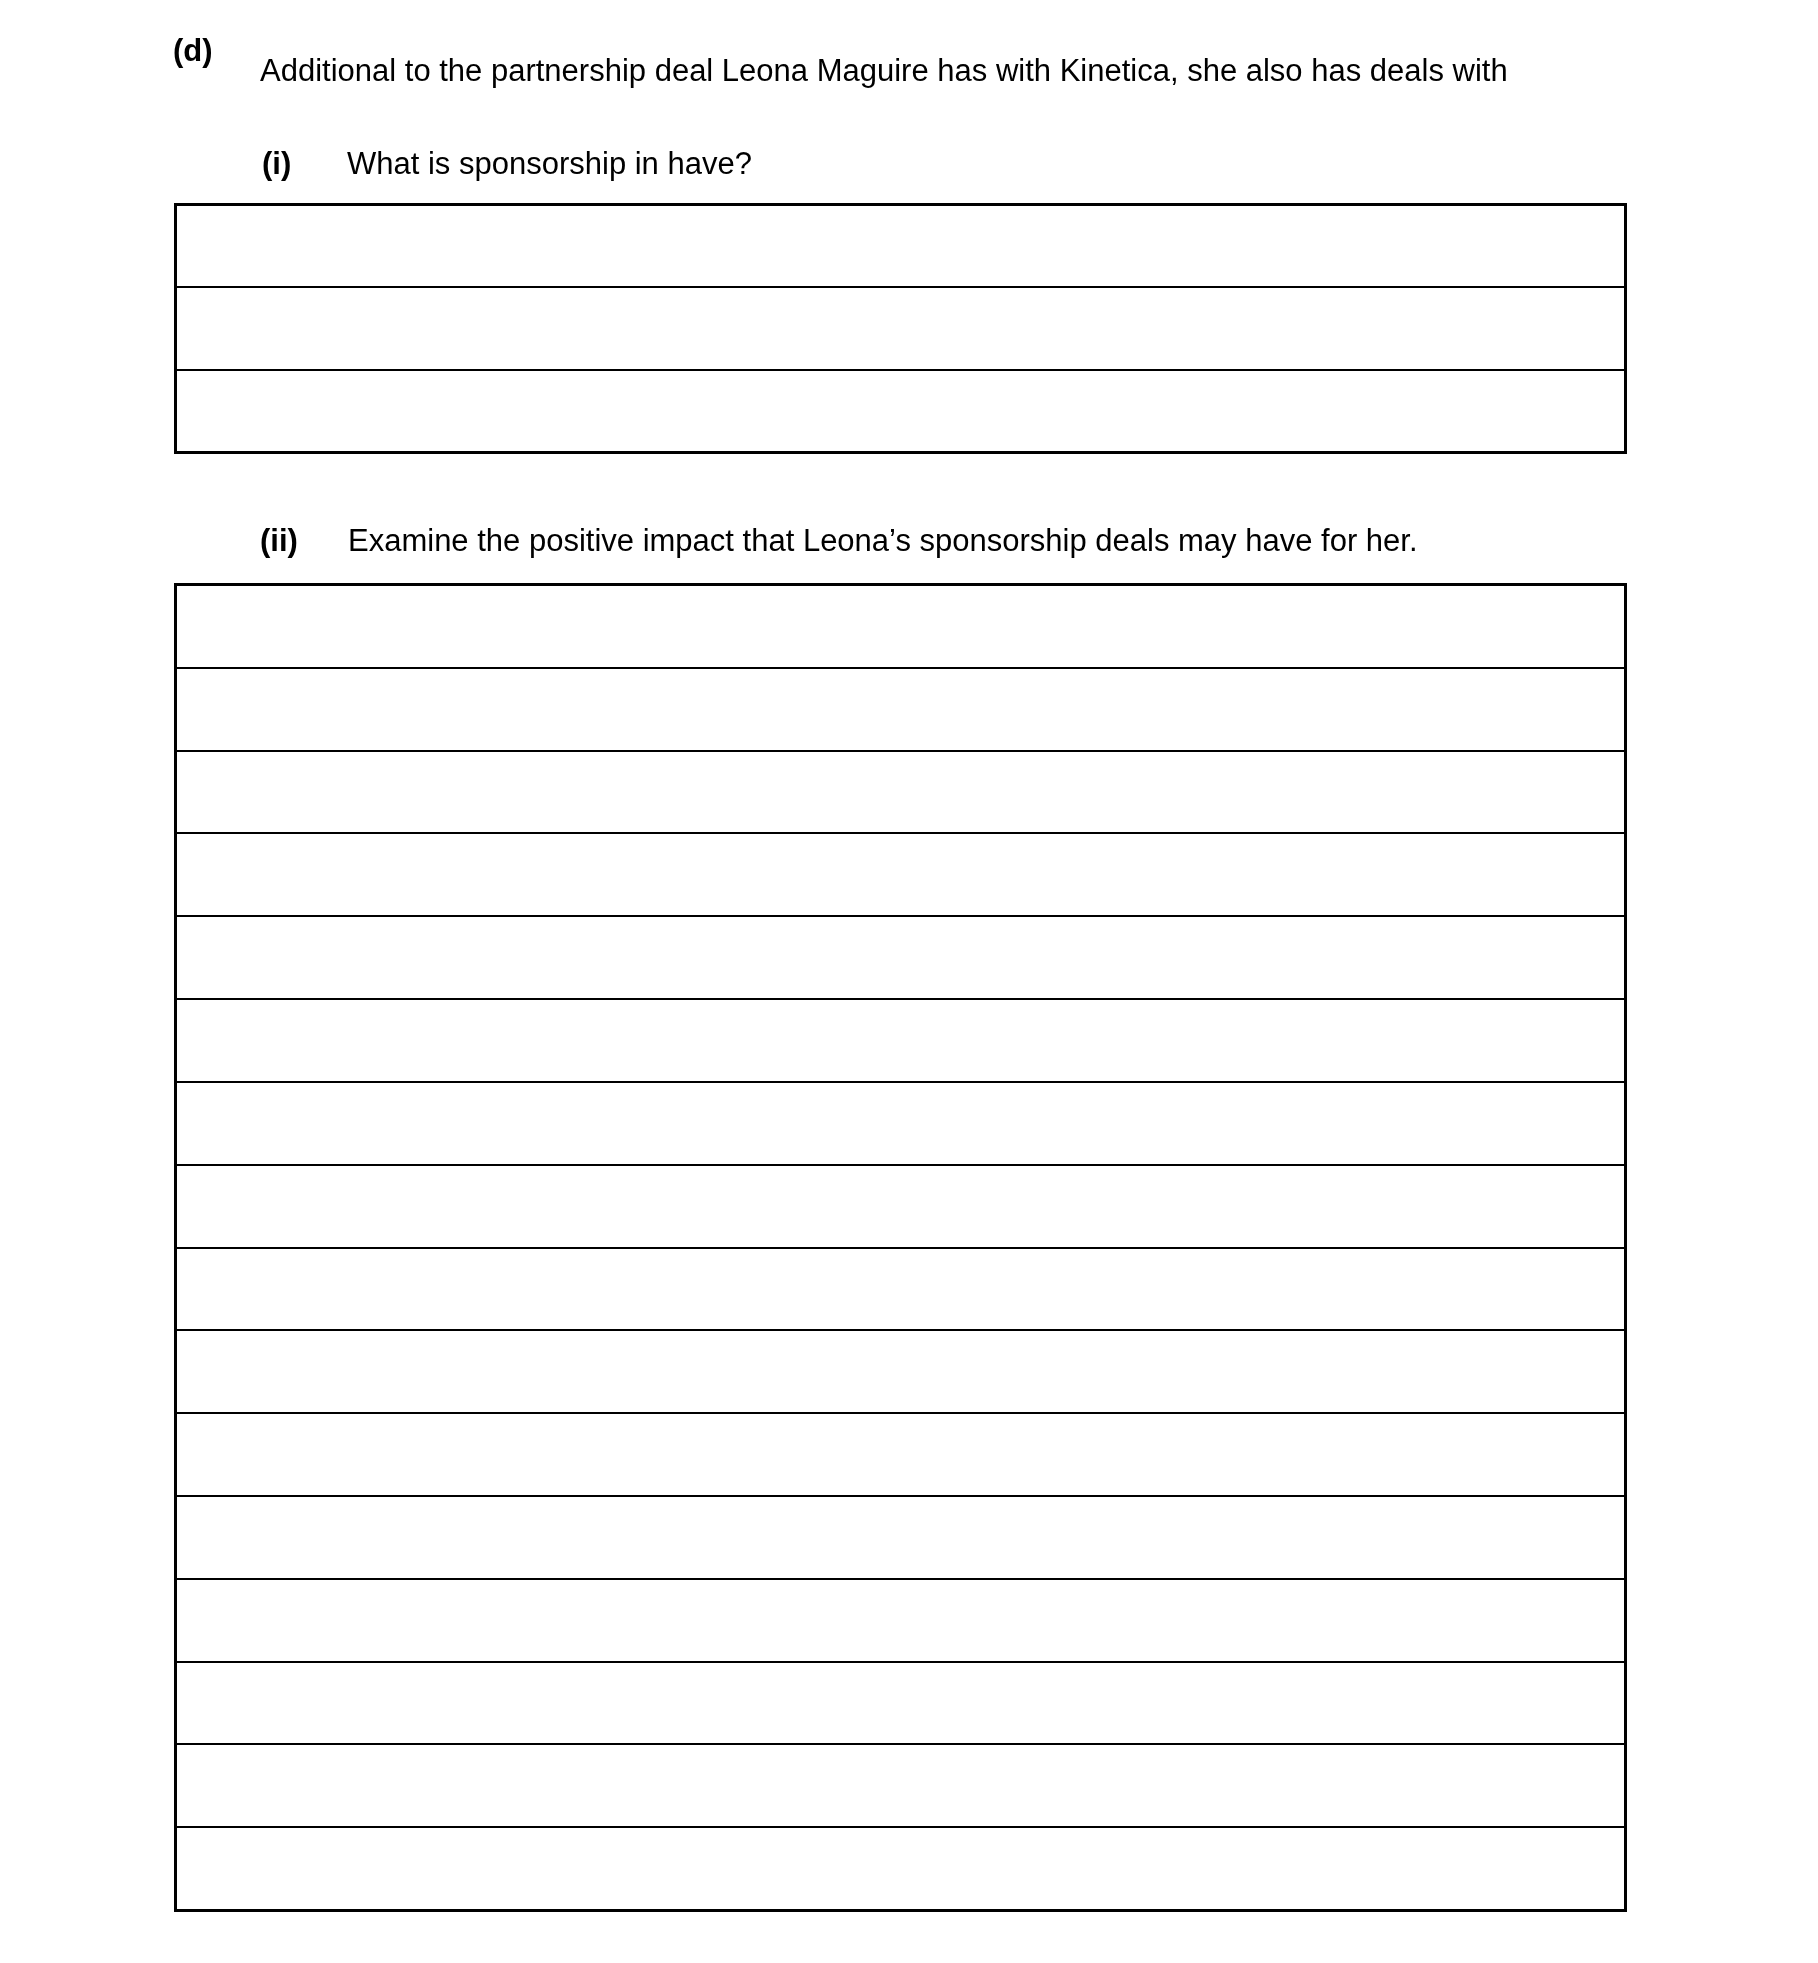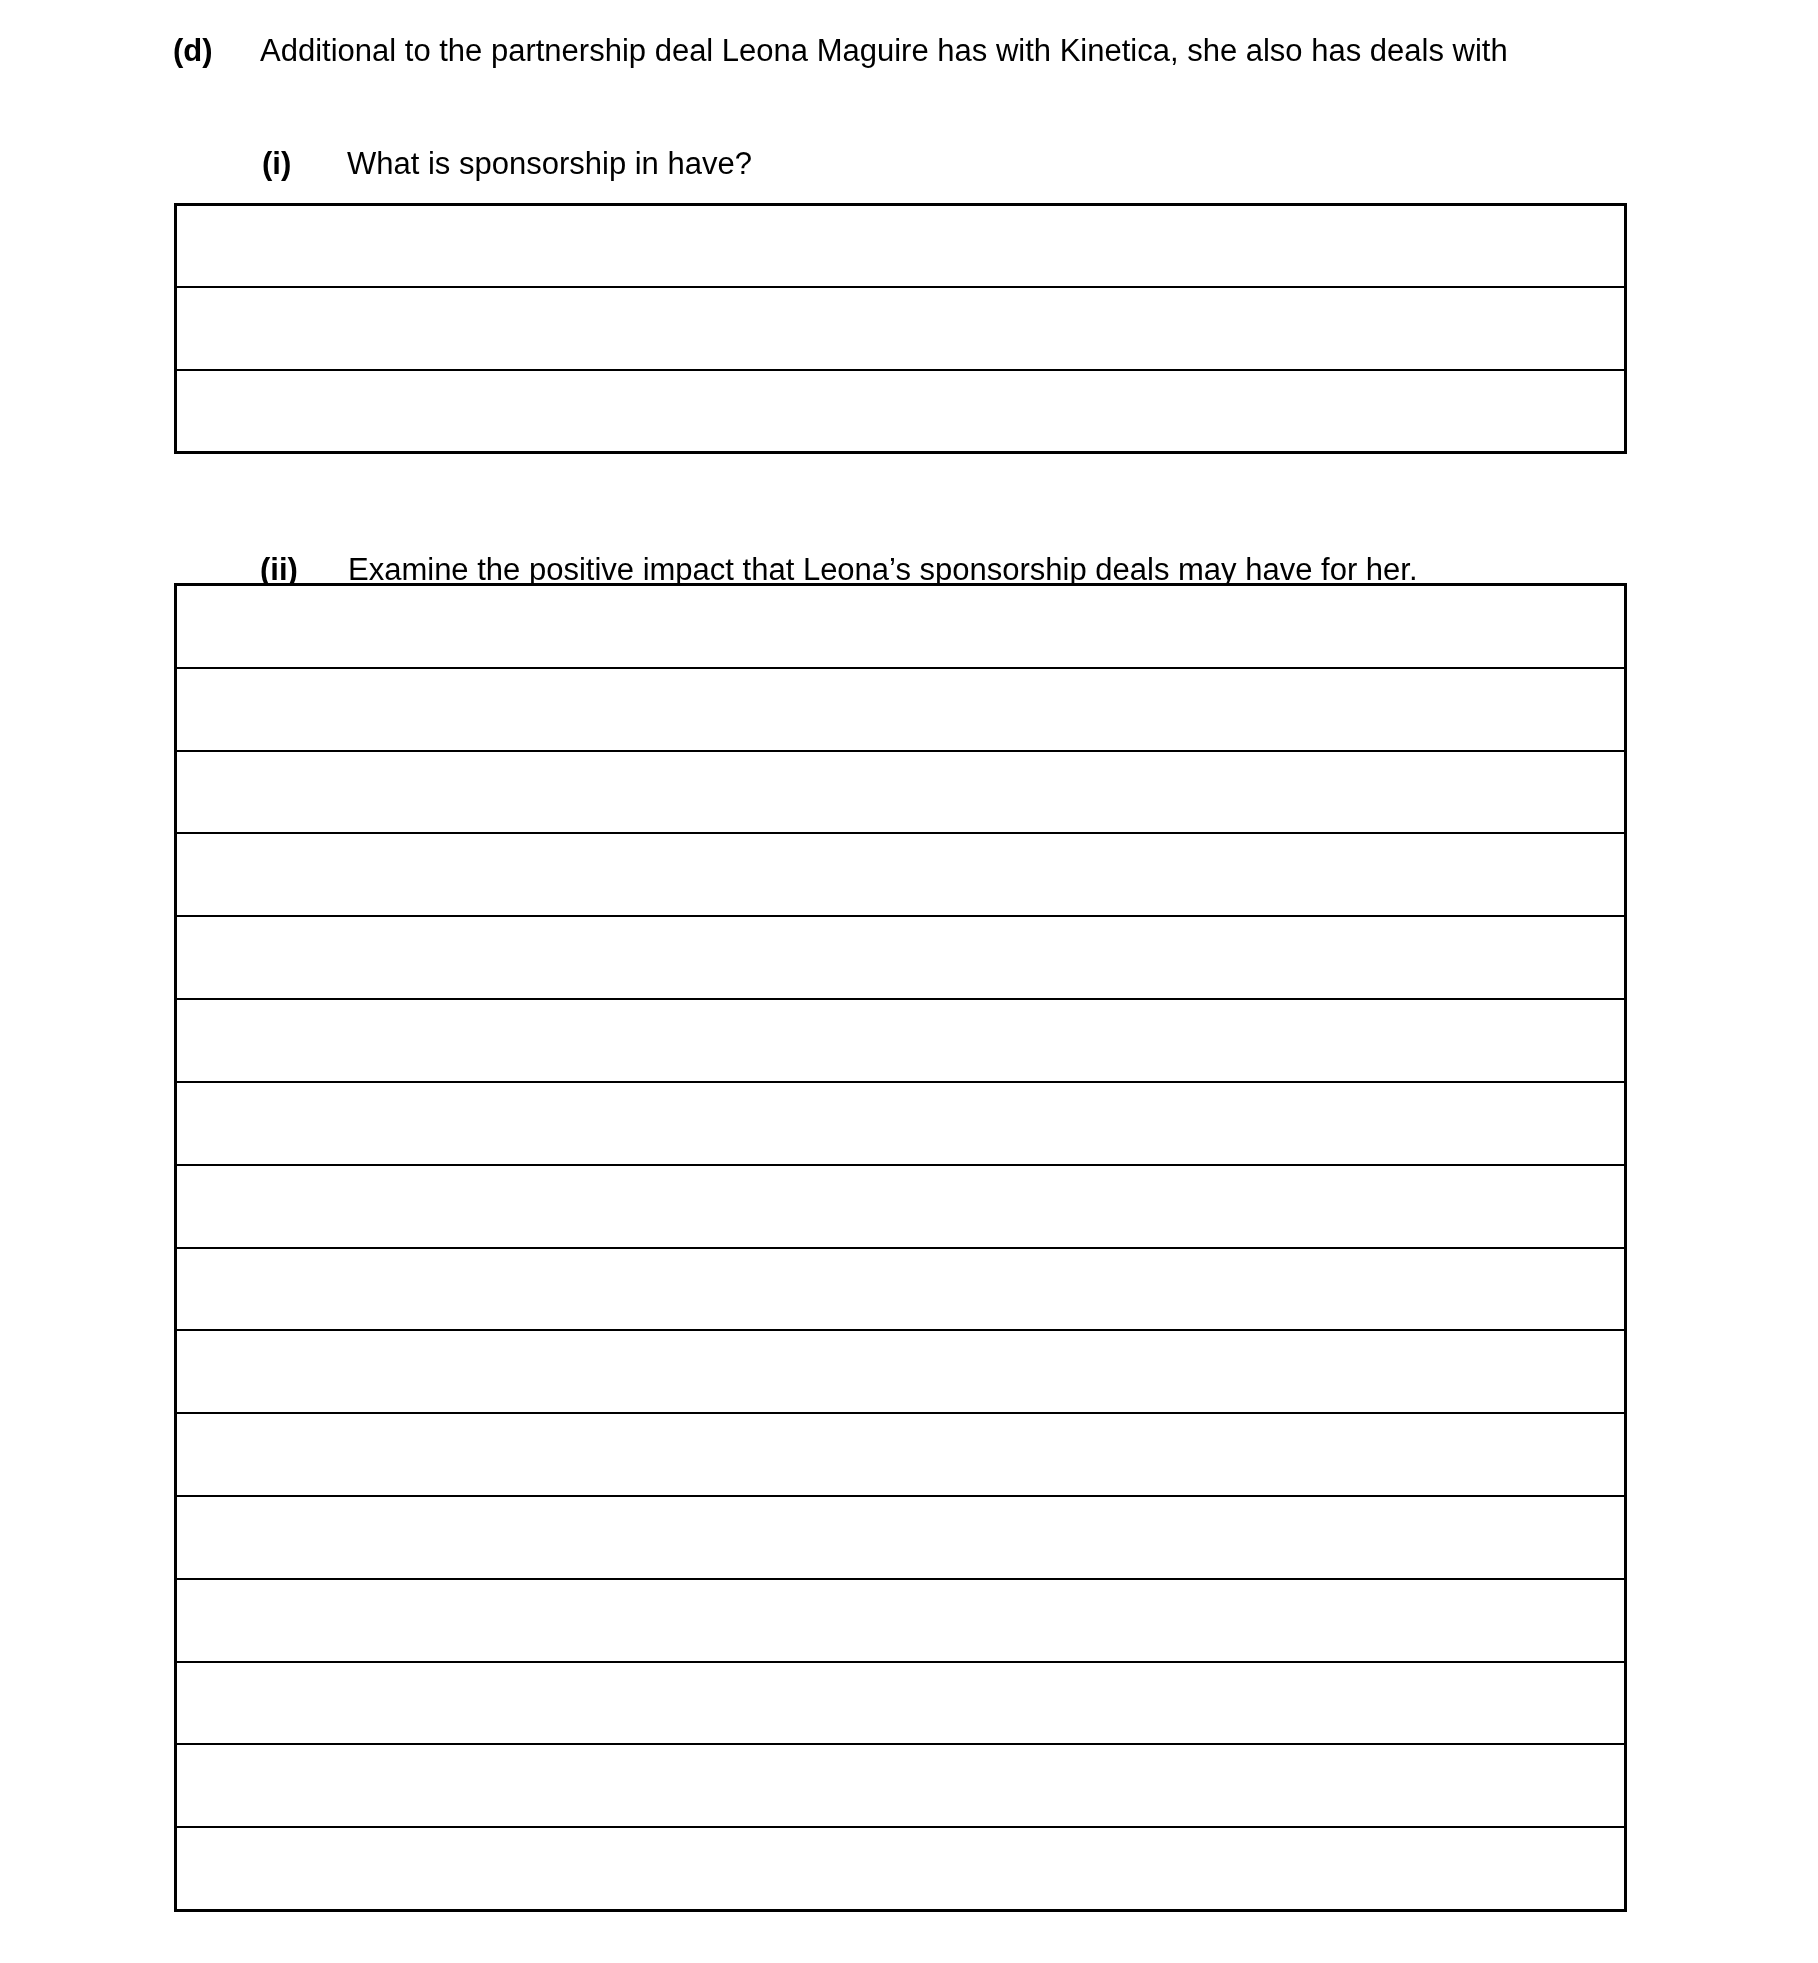--- a/index.html
+++ b/index.html
@@ -23,29 +23,30 @@
     font-size: 31px;
     line-height: 47px;
     white-space: nowrap;
   }
   .qlabel {
     font-weight: 700;
     flex: 0 0 auto;
   }
   .qtext-block {
     flex: 0 0 auto;
+    margin-top: 20px;
   }
   .qtext-line {
     white-space: nowrap;
   }
   .row-d { left: 173px; top: 27px; }
   .row-d .qlabel { width: 87px; }
   .row-i { left: 262px; top: 140px; }
   .row-i .qlabel { width: 85px; }
-  .row-ii { left: 260px; top: 546px; }
+  .row-ii { left: 260px; top: 517px; }
   .row-ii .qlabel { width: 88px; }
   .answer-box {
     position: absolute;
     left: 174px;
     width: 1453px;
     border: 3px solid #000000;
     background: #ffffff;
     display: flex;
     flex-direction: column;
     box-sizing: border-box;

